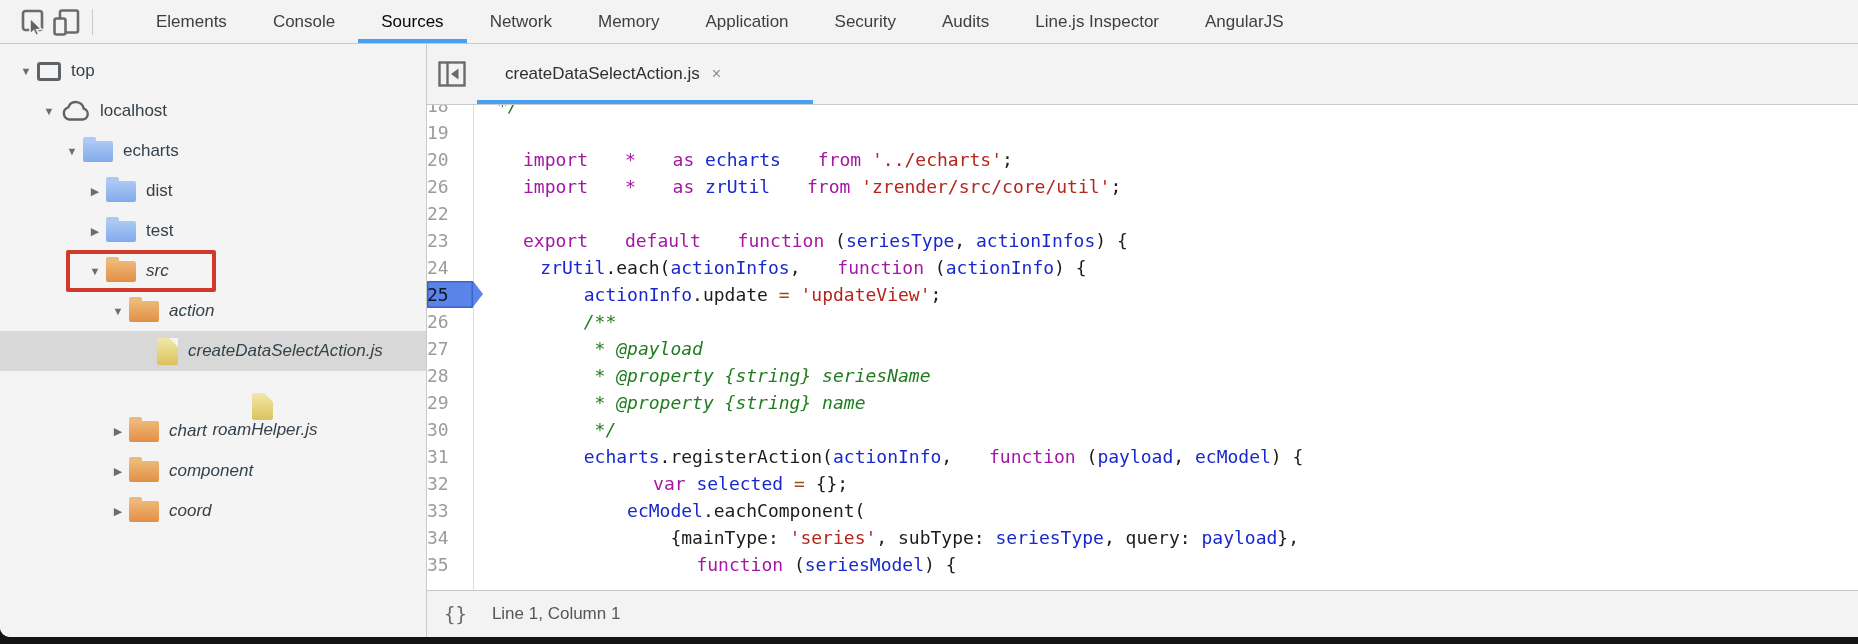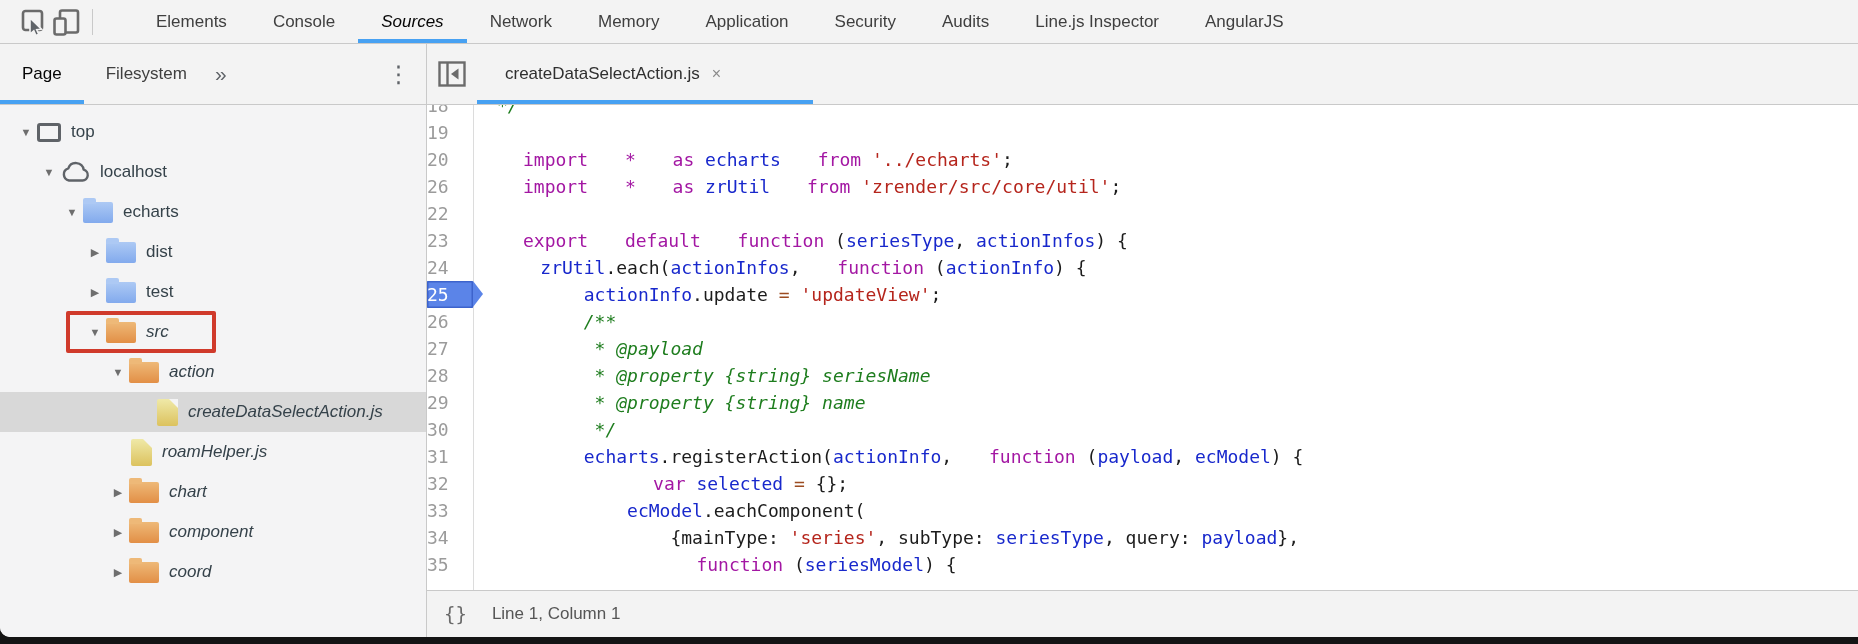--- a/index.html
+++ b/index.html
@@ -12,21 +12,21 @@
             display:flex; flex-direction:column; }
 
   
   .toolbar { height:44px; flex:0 0 44px; background:#f3f3f3; border-bottom:1px solid #c9c9c9;
              display:flex; align-items:center; padding-left:18px; }
   .tb-icon { display:flex; align-items:center; justify-content:center; width:32px; height:32px; }
   .tb-sep { width:1px; height:26px; background:#c9c9c9; margin:0 12px 0 10px; }
   .top-tabs { display:flex; height:100%; margin-left:28px; }
   .ttab { display:flex; align-items:center; height:100%; padding:0 23px; font-size:17px;
           color:#3f3f3f; white-space:nowrap; cursor:default; }
-  .ttab.active { color:#050505; box-shadow: inset 0 -4px 0 var(--accent); font-style: italic; }
+  .ttab.active { color:#050505; box-shadow: inset 0 -4px 0 var(--accent); }
 
   
   .main { flex:1; display:flex; min-height:0; }
 
   
   .sidebar { width:427px; flex:0 0 427px; background:#f4f4f5; border-right:1px solid #c9c9c9;
              display:flex; flex-direction:column; min-height:0; }
   .sb-header { height:61px; flex:0 0 61px; background:#f3f3f3; border-bottom:1px solid #c9c9c9;
                display:flex; align-items:center; font-size:17px; color:#3f3f3f; }
   .sb-tab { display:flex; align-items:center; height:100%; padding:0 22px; }
@@ -64,21 +64,21 @@
   .filetab { width:336px; flex:0 0 336px; display:flex; align-items:center; padding-left:28px;
              font-size:17px; color:#2f2f2f; box-shadow: inset 0 -4px 0 var(--accent); }
   .filetab .close { margin-left:12px; color:#8a8a8a; font-size:16px; }
 
   .codearea { flex:1; min-height:0; position:relative; overflow:hidden;
               font-family:"DejaVu Sans Mono", monospace; font-size:18px; line-height:27px; }
   .codearea::before { content:''; position:absolute; left:46px; top:0; bottom:0; width:1px; background:#dcdcdc; z-index:1; }
   .codescroll { display:flex; margin-top:-13px; }
   .gutter { width:46px; flex:0 0 46px; text-align:left; color:#9b9b9b; }
   .num { height:27px; padding-right:9px; }
-  .num.bp { background:var(--breakpoint-fill); color:#ffffff; position:relative; z-index:2;
+  .num.bp { background:var(--breakpoint-fill); color:#0f172a; position:relative; z-index:2;
             box-shadow: inset 0 0 0 1.5px var(--breakpoint-border); border-radius:1px; }
   .num.bp::after { content:''; position:absolute; left:100%; top:0; width:0; height:0;
             border-top:13.5px solid transparent; border-bottom:13.5px solid transparent;
             border-left:10px solid var(--breakpoint-fill); }
   .codelines { padding-left:24px; white-space:pre; }
   .cl { height:27px; color:var(--syntax-plain); }
   .tok-k { color:var(--syntax-keyword);margin-left:26px; }
   .tok-v { color:var(--syntax-variable); }
   .tok-s { color:var(--syntax-string); }
   .tok-c { color:var(--syntax-comment); font-style:italic; }
@@ -120,26 +120,20 @@
           <div class="ttab">Security</div>
           <div class="ttab">Audits</div>
           <div class="ttab">Line.js Inspector</div>
           <div class="ttab">AngularJS</div>
         </div>
     </div>
 
     <div class="main">
 
       <div class="sidebar">
-        <div class="sb-header">
-          <div class="sb-tab active">Page</div>
-          <div class="sb-tab">Filesystem</div>
-          <div class="sb-overflow">»</div>
-          <div class="sb-menu">⋮</div>
-        </div>
         <div class="tree" id="tree">
             <div class="trow" style="padding-left: 15px;">
               <span class="exp">▼</span>
               <span class="icon-frame"></span>
               <span class="tlabel">top</span>
             </div>
             <div class="trow" style="padding-left: 38px;">
               <span class="exp">▼</span>
               <span class="icon-cloud">
                 <svg width="32" height="24" viewBox="0 0 32 24">
@@ -171,21 +165,21 @@
             <div class="trow italic" style="padding-left: 107px;">
               <span class="exp">▼</span>
               <span class="icon-folder orange"></span>
               <span class="tlabel">action</span>
             </div>
             <div class="trow selected italic" style="padding-left: 130px;">
               <span class="exp"></span>
               <span class="icon-file"></span>
               <span class="tlabel">createDataSelectAction.js</span>
             </div>
-            <div class="trow italic" style="padding-left: 104px;">
+            <div class="trow italic" style="padding-left: 104px; flex-direction: column;">
               <span class="exp"></span>
               <span class="icon-file"></span>
               <span class="tlabel">roamHelper.js</span>
             </div>
             <div class="trow italic" style="padding-left: 107px;">
               <span class="exp">▶</span>
               <span class="icon-folder orange"></span>
               <span class="tlabel">chart</span>
             </div>
             <div class="trow italic" style="padding-left: 107px;">

